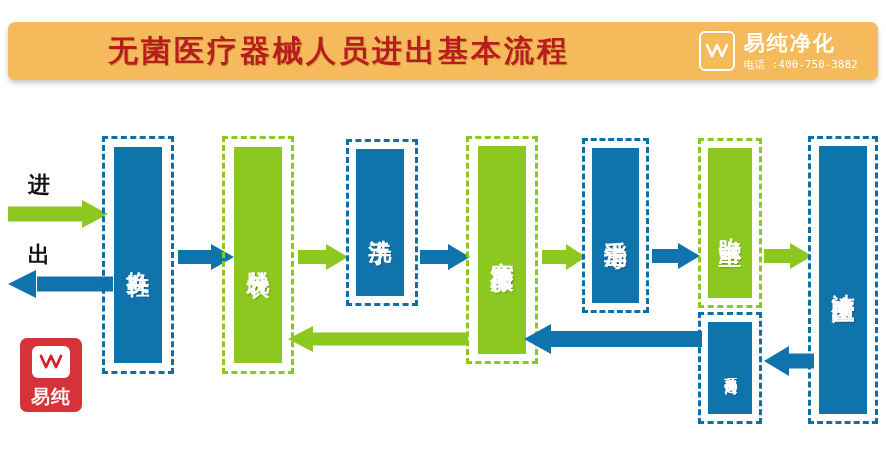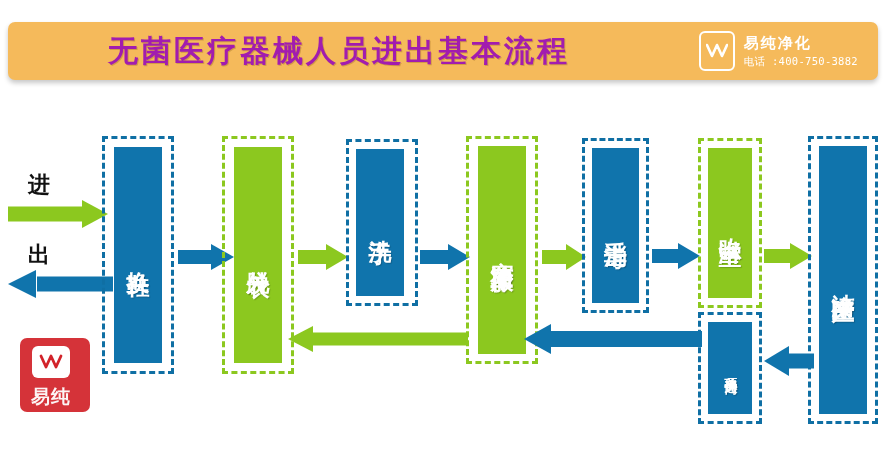--- a/index.html
+++ b/index.html
@@ -10,35 +10,35 @@
   }
 
   
   #header-banner{
     position:absolute;left:8px;top:22px;width:870px;height:58px;
     background:#f5ba5b;border-radius:7px;
     box-shadow:0 3px 5px rgba(0,0,0,0.22);
   }
   #header-title{
     position:absolute;left:100px;top:50%;transform:translateY(-50%);
-    font-size:30px;font-weight:bold;color:#a21caf;letter-spacing:3px;
+    font-size:30px;font-weight:bold;color:#b91c1c;letter-spacing:3px;
     text-shadow:1px 1px 0 rgba(150,100,30,.35);
     white-space:nowrap;
   }
   #brand-block{
     position:absolute;right:20px;top:50%;transform:translateY(-50%);
     display:flex;align-items:center;gap:9px;
   }
   #brand-mark{
     width:32px;height:36px;border:2px solid #ffffff;border-radius:6px;
     display:flex;align-items:center;justify-content:center;flex:0 0 auto;
   }
   #brand-text-wrap{display:flex;flex-direction:column;line-height:1;}
   #brand-name{
-    font-size:15px;font-weight:bold;color:#ffffff;letter-spacing:2px;
+    font-size:21px;font-weight:bold;color:#ffffff;letter-spacing:2px;
     white-space:nowrap;
   }
   #brand-phone{
     font-size:10.5px;color:#ffffff;letter-spacing:.3px;margin-top:5px;
     white-space:nowrap;font-family:"DejaVu Sans Mono","Liberation Mono",monospace;
   }
 
   
   #flow-area{position:absolute;left:0;top:88px;width:886px;height:370px;}
 
@@ -74,21 +74,21 @@
                  border-top:solid transparent;border-bottom:solid transparent;}
 
   
   .flow-side-label{
     position:absolute;font-size:22px;font-weight:bold;color:#111111;
     letter-spacing:1px;
   }
 
   
   #seal{
-    position:absolute;left:20px;top:338px;width:62px;height:74px;padding-left:8px;
+    position:absolute;left:20px;top:338px;width:62px;height:74px;
   }
   #seal-body{
     position:absolute;inset:0;background:#d2232a;border-radius:7px;
     opacity:.93;
   }
   #seal-mark{
     position:absolute;left:12px;top:8px;width:38px;height:32px;
     background:#ffffff;border-radius:6px;
     display:flex;align-items:center;justify-content:center;
   }

